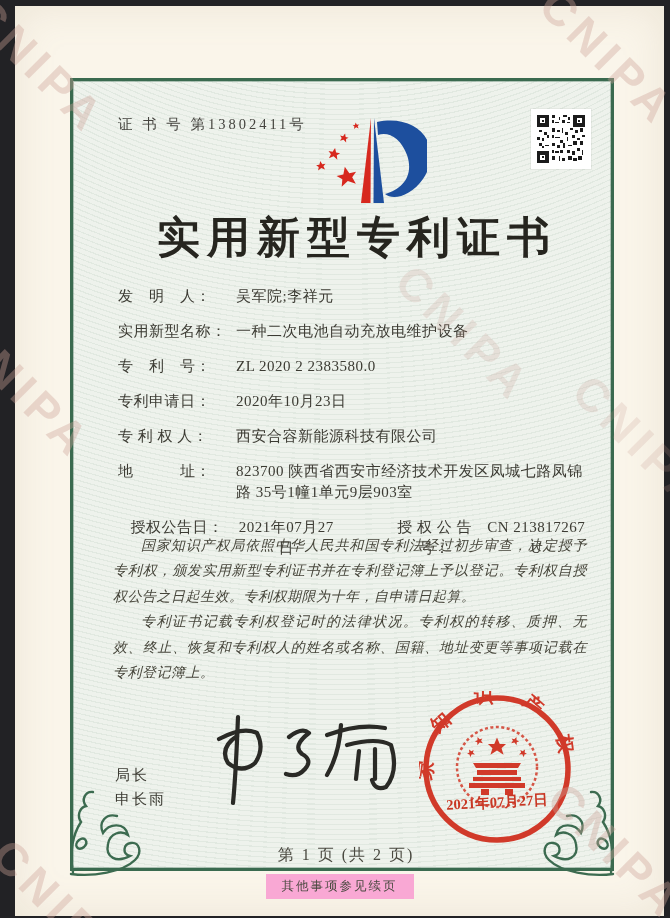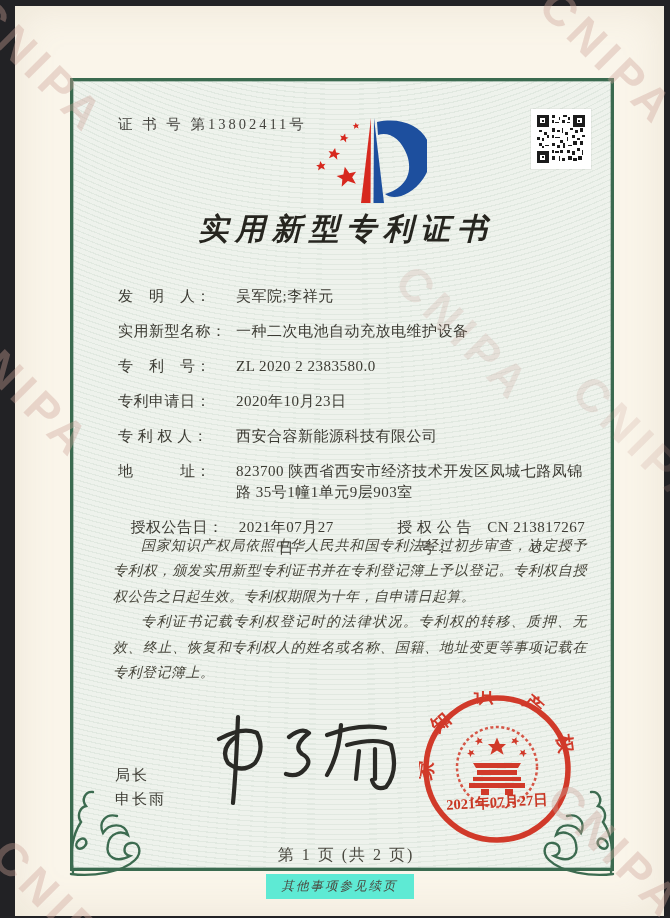--- a/index.html
+++ b/index.html
@@ -28,22 +28,22 @@
   .corner.br { right:-8px; bottom:-10px; transform:scaleX(-1); }
 
   .cert-no { position:absolute; left:45px; top:34px; font-size:14.5px; letter-spacing:3px; color:#45443f; }
 
   .qr { position:absolute; right:20px; top:28px; width:60px; height:60px; background:#fff;
         padding:6px; box-shadow:0 0 0 1px rgba(0,0,0,.04); }
   .qr svg { width:100%; height:100%; display:block; }
 
   .logo { position:absolute; left:222px; top:32px; width:132px; height:96px; }
 
-  .title { position:absolute; left:4px; top:128px; width:100%; text-align:center;
-           font-size:30px; font-weight:bold; letter-spacing:7px; color:#26251f;font-style:italic; }
+  .title { position:absolute; left:15px; top:128px; width:100%; text-align:center;
+           font-size:43px; font-weight:bold; letter-spacing:7px; color:#26251f; }
 
   .fields { position:absolute; left:45px; top:205px; width:470px; font-size:15px; color:#3c3b33; }
   .frow { display:flex; margin-bottom:14px; line-height:21px; letter-spacing:.5px; }
   .flabel { width:118px; flex:0 0 118px; white-space:pre; }
   .fvalue { flex:1; max-width:352px; }
   .frow.grant { margin-top:2px;text-align:center; }
   .grant2 { margin-left:48px; }
 
   .body-text { position:absolute; left:40px; top:452px; width:474px; font-size:14px;
                line-height:1.82; color:#46453a; text-align:justify; font-style:italic; }
@@ -52,22 +52,22 @@
   .signer { position:absolute; left:42px; top:666px; font-size:15px; color:#3c3b33; line-height:24px; letter-spacing:2px;margin-top:16px; }
 
   .signature { position:absolute; left:118px; top:630px; width:240px; height:100px; z-index:4; }
 
   .seal { position:absolute; left:346px; top:610px; width:156px; height:156px; z-index:5; opacity:.92; }
 
   .page-ind { position:absolute; left:4px; top:764px; width:100%; text-align:center;
               font-size:16px; letter-spacing:2px; color:#4a4940; }
 
   .footer-note { position:absolute; left:50%; transform:translateX(-50%); top:868px;
-                 background:#5eead4; padding:4px 16px; font-size:12.5px; letter-spacing:2px;
-                 color:#4a4940; z-index:2; font-style:italic; }
+                 background:#f9a8d4; padding:4px 16px; font-size:12.5px; letter-spacing:2px;
+                 color:#4a4940; z-index:2; }
 </style>
 </head>
 <body>
 
 <div class="stage">
   <div class="paper">
 
     <div class="wm" style="left:-18px; top:-20px;">CNIPA</div>
     <div class="wm" style="left:552px; top:-28px;">CNIPA</div>
     <div class="wm" style="left:-32px; top:305px;">CNIPA</div>

